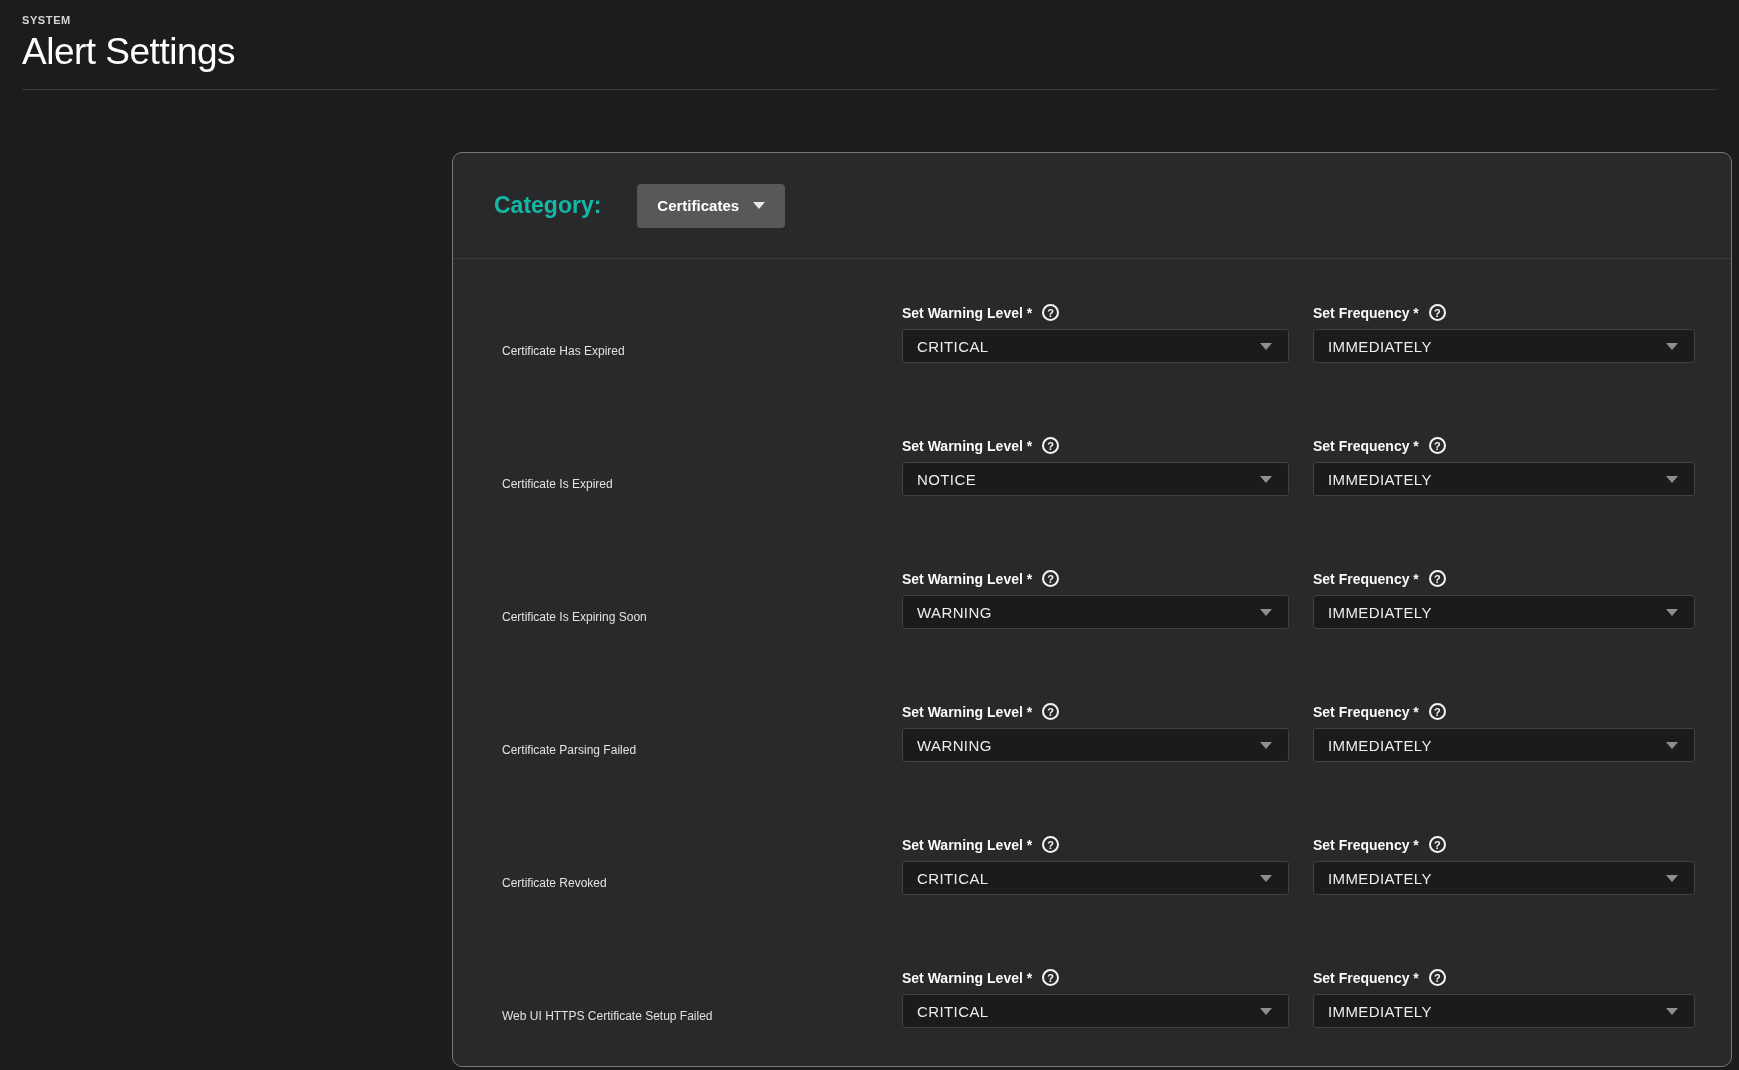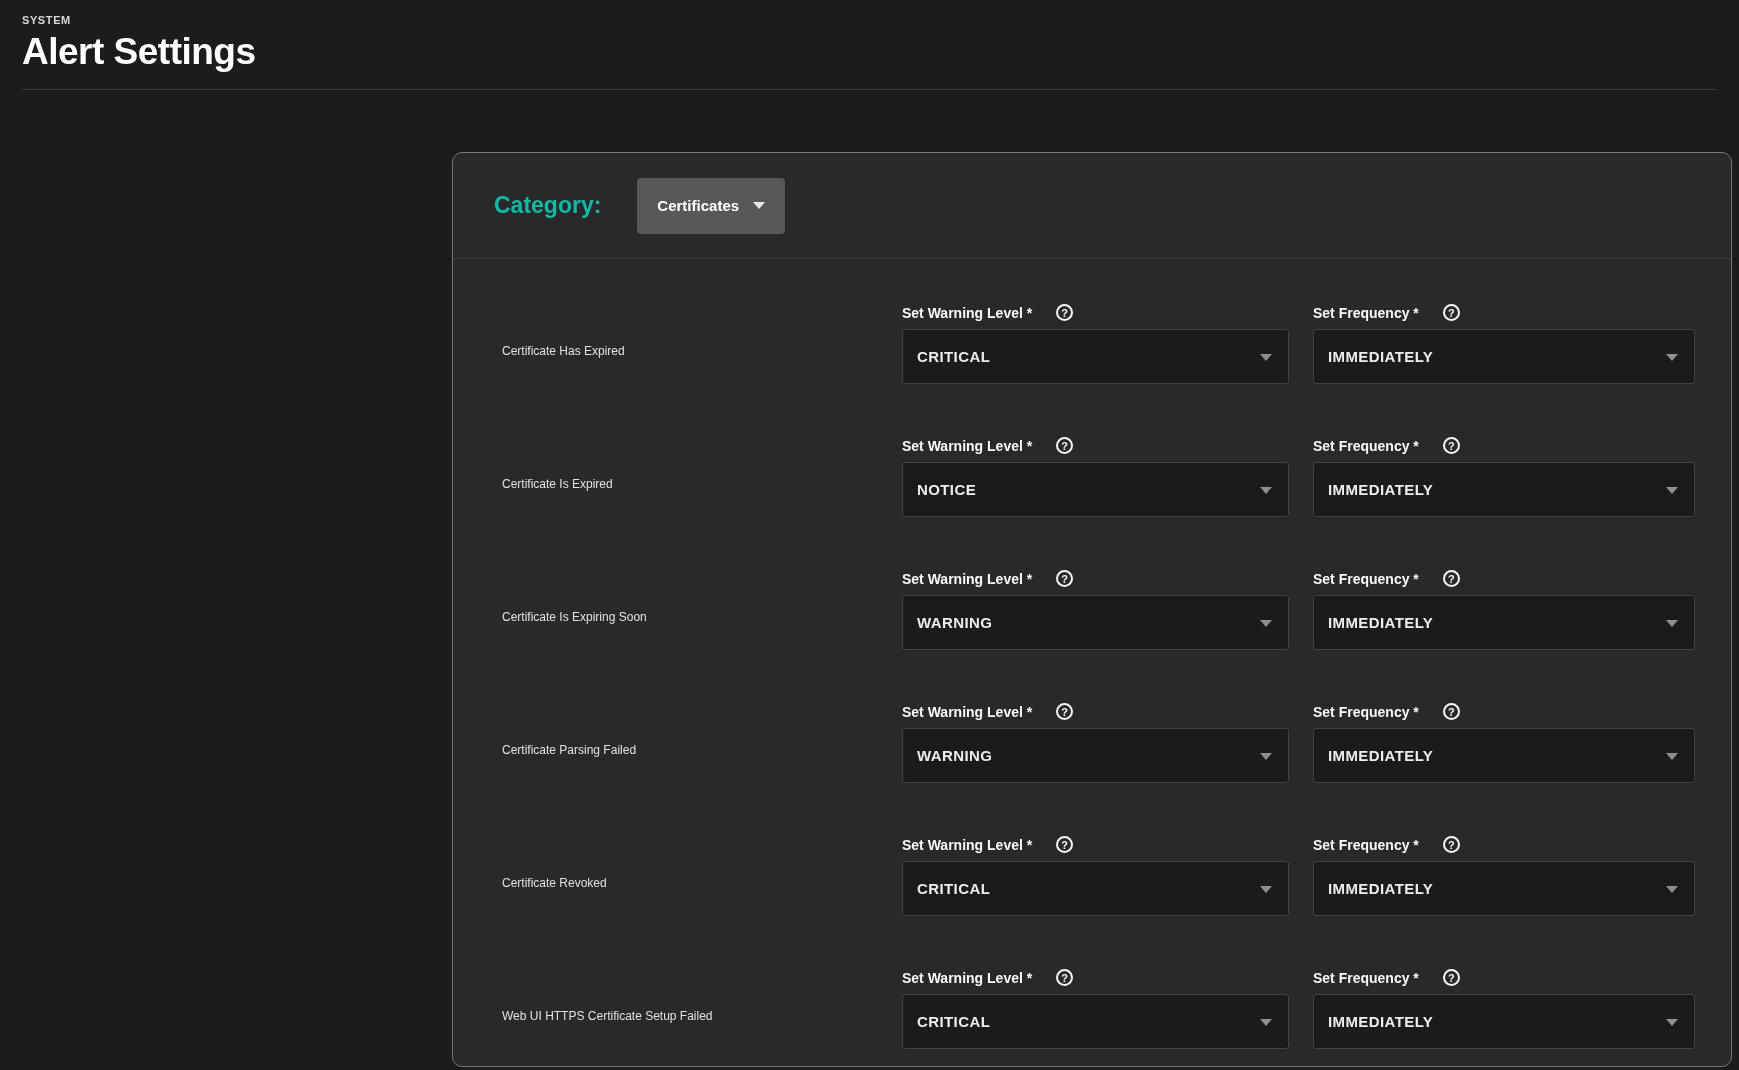--- a/index.html
+++ b/index.html
@@ -24,21 +24,21 @@
     position:relative;
   }
 
   
   .page-header{padding:14px 14px 0 22px;}
   .eyebrow{
     font-size:11px;font-weight:700;letter-spacing:.6px;
     color:#d6d6d6;text-transform:uppercase;
   }
   .page-title{
-    font-size:37px;font-weight:700;letter-spacing:-.5px;
+    font-size:37px;font-weight:400;letter-spacing:-.5px;
     color:var(--text-primary);margin-top:6px;line-height:1.1;
   }
   .page-divider{
     border:none;border-top:1px solid var(--divider);
     margin:16px 0 0 0;width:1695px;
   }
 
   
   .card{
     position:absolute;left:452px;top:152px;
@@ -54,21 +54,21 @@
     border-bottom:1px solid var(--divider);
   }
   .category-label{font-size:23px;font-weight:700;color:#14b8a6;}
   .category-button{
     margin-left:36px;
     background:var(--button-bg);
     border:none;border-radius:4px;
     color:var(--text-primary);
     font-family:inherit;
     font-size:15px;font-weight:700;
-    padding:12px 20px;height:56px;
+    padding:12px 20px;height:44px;
     display:flex;align-items:center;gap:14px;
     cursor:pointer;
   }
   .chevron-down-white{
     width:0;height:0;
     border-left:6px solid transparent;
     border-right:6px solid transparent;
     border-top:7px solid #e8e8e8;
     display:inline-block;
   }
@@ -81,41 +81,40 @@
     column-gap:24px;row-gap:8px;
     padding-left:41px;padding-right:38px;
     margin-top:65px;
   }
   .setting-row.first{margin-top:45px;}
   .row-name{
     grid-column:1;grid-row:2;align-self:center;
     font-size:12px;color:var(--text-secondary);margin-left:8px;
   }
   .field-label{
-    display:flex;align-items:center;gap:24px;
+    display:flex;align-items:center;gap:10px;
     font-size:14px;font-weight:600;color:#fafafa;
   }
   .fl-warning{grid-column:2;grid-row:1;}
   .fl-frequency{grid-column:3;grid-row:1;}
   .help-icon{
     width:17px;height:17px;border-radius:50%;
     border:2px solid #f5f5f5;
     display:inline-flex;align-items:center;justify-content:center;
     font-size:11px;font-weight:700;color:#f5f5f5;
     cursor:pointer;flex:0 0 auto;
   }
   .select-box{
     position:relative;
     background:var(--select-bg);
     border:1px solid var(--select-border);
     border-radius:3px;
-    height:55px;display:flex;align-items:center;
+    height:34px;display:flex;align-items:center;
     padding:0 40px 0 14px;
     cursor:pointer;
-    font-weight:bold;
   }
   .sel-warning{grid-column:2;grid-row:2;}
   .sel-frequency{grid-column:3;grid-row:2;}
   .select-value{
     font-size:15px;color:var(--select-text);letter-spacing:.4px;
     white-space:nowrap;overflow:hidden;
   }
   .chevron-down-gray{
     position:absolute;right:16px;top:50%;margin-top:-3px;
     width:0;height:0;

